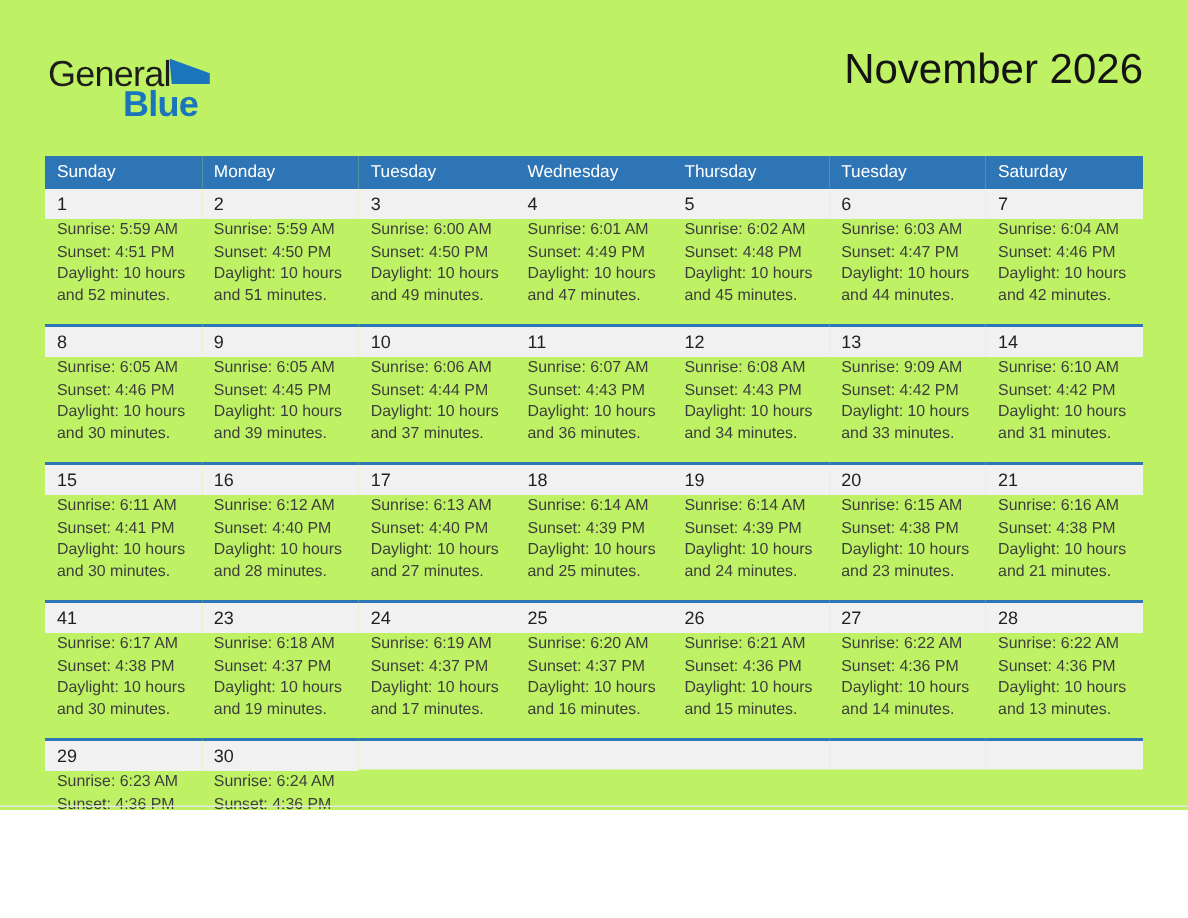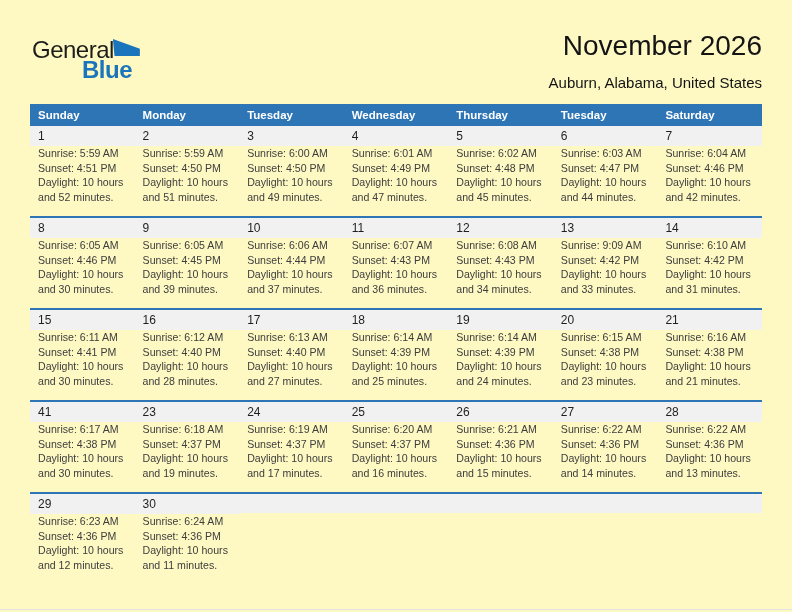--- a/index.html
+++ b/index.html
@@ -1,35 +1,35 @@
 <!DOCTYPE html>
 <html style="--accent: #2E75B6; --stripe: #F1F1F1; --logo-blue: #1B75BC;"><head>
 <meta charset="utf-8">
 <style>
   html,body{margin:0;padding:0;background:#ffffff;}
   body{font-family:"Liberation Sans", sans-serif; -webkit-font-smoothing:antialiased;}
-  .page{position:relative;width:792px;height:612px;background:#fef9c3;overflow:hidden;}
+  .page{position:relative;width:792px;height:540px;background:#bef264;overflow:hidden;}
   .bottom-rule{position:absolute;left:0;right:0;bottom:2px;border-bottom:1px solid #e4e4e4;}
 
   
   .top{position:absolute;left:30px;right:30px;top:30px;height:70px;}
   .logo{position:absolute;left:2px;top:8px;line-height:1;}
   .logo-row{display:flex;align-items:flex-start;}
   .logo-general{font-size:24px;color:#1d1d1b;letter-spacing:-0.5px;}
   .logo-triangle{display:inline-block;width:27px;height:17px;margin-left:-1px;margin-top:1px;
     background:var(--logo-blue,#1b75bc);
     clip-path:polygon(0 0,100% 58%,100% 100%,6% 100%);}
   .logo-blue{font-size:24px;color:var(--logo-blue,#1b75bc);margin-left:50px;margin-top:-4px;letter-spacing:-0.5px;font-weight:bold;}
   .titles{position:absolute;right:0;top:0;text-align:right;}
   .title{font-size:28px;color:#141414;}
   .subtitle{font-size:15px;color:#141414;margin-top:12px;}
 
   
   table.cal{position:absolute;left:30px;top:104px;width:732px;border-collapse:collapse;table-layout:fixed;}
-  table.cal th{background:var(--accent,#2e75b6);color:#ffffff;font-weight:bold;font-size:11.5px;
+  table.cal th{background:var(--accent,#2e75b6);color:#ffffff;font-weight:normal;font-size:11.5px;
     text-align:left;padding:5px 0 5px 8px;height:12px;}
   table.cal td{vertical-align:top;padding:0;height:90px;}
   tr.week{border-top:2px solid var(--accent,#2e75b6);}
   tr.week:first-child{border-top:none;}
   .day-number{background:var(--stripe,#f1f1f1);font-size:12px;color:#1f1f1f;
     padding:3px 0 3px 8px;min-height:13px;}
   .line{font-size:10.6px;color:#3d3d3d;line-height:14.6px;padding-left:8px;}
   .line:first-of-type{margin-top:2px;}
 </style>
 </head>
@@ -39,21 +39,20 @@
   <div class="top">
     <div class="logo">
       <div class="logo-row">
         <span class="logo-general">General</span>
         <span class="logo-triangle"></span>
       </div>
       <div class="logo-blue">Blue</div>
     </div>
     <div class="titles">
       <div class="title">November 2026</div>
-      <div class="subtitle">Auburn, Alabama, United States</div>
     </div>
   </div>
 
   <table class="cal">
     <thead>
       <tr>
           <th>Sunday</th>
           <th>Monday</th>
           <th>Tuesday</th>
           <th>Wednesday</th>

